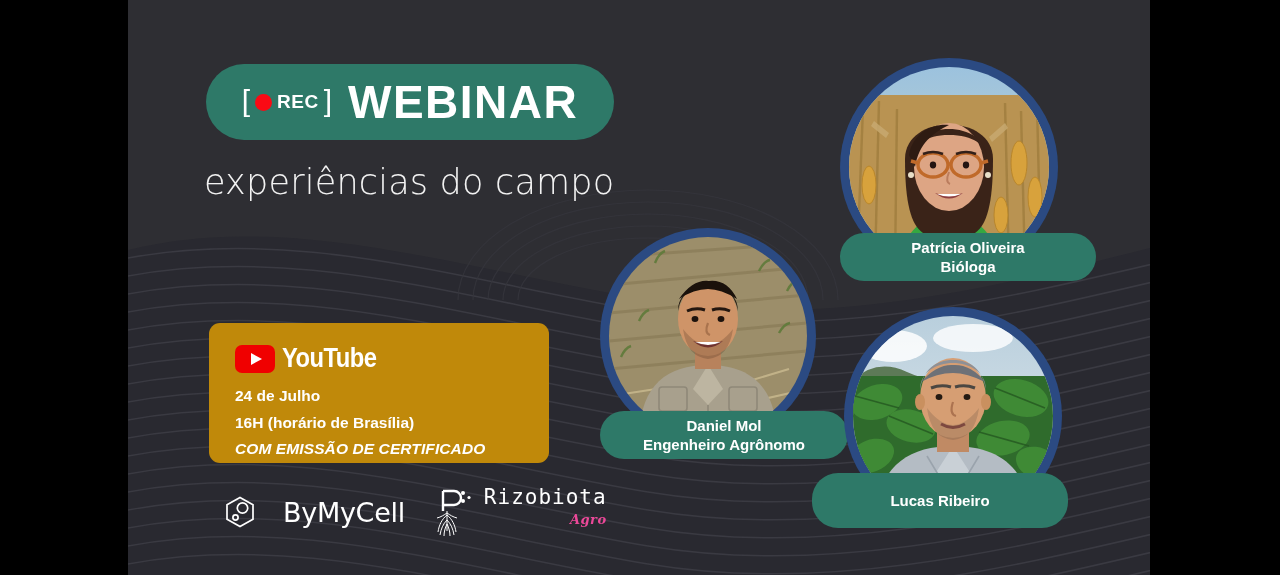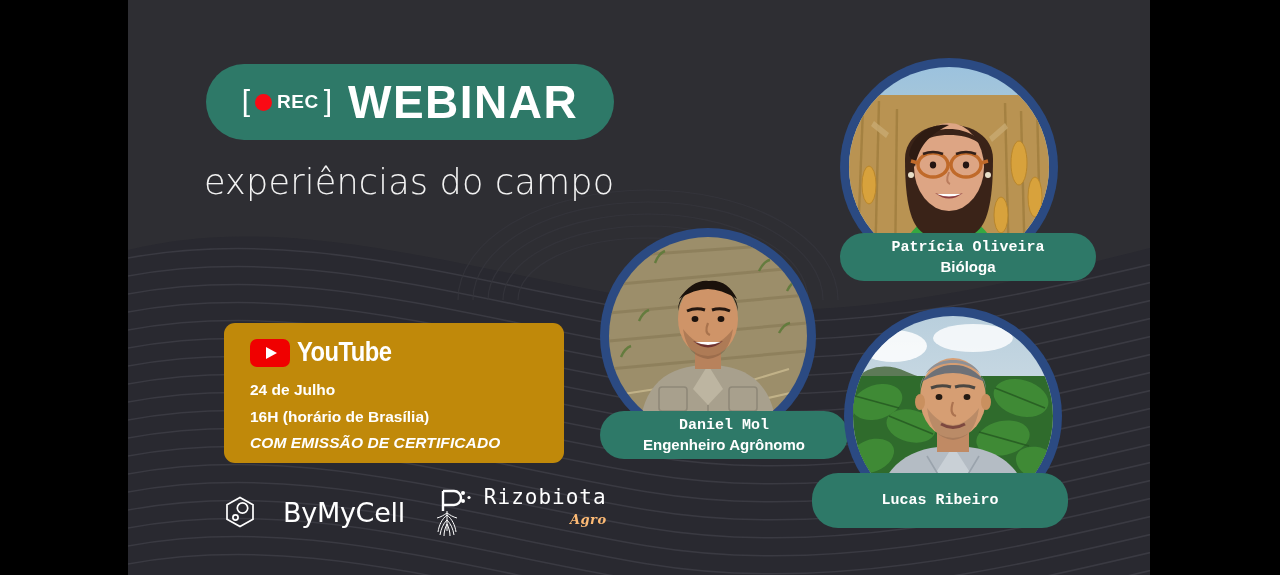--- a/index.html
+++ b/index.html
@@ -114,28 +114,28 @@
     line-height: 1.28;
     letter-spacing: 0.2px;
     font-family: "DejaVu Sans", sans-serif;
     z-index: 10;
   }
   .title .line { display: block; }
 
   
   .info-card {
     position: absolute;
-    left: 96px;
+    left: 81px;
     top: 323px;
     width: 340px;
     height: 140px;
     background: #c0890a;
     border-radius: 11px;
     z-index: 10;
-    padding: 14px 0 0 26px;
+    padding: 20px 0 0 26px;
     box-sizing: border-box;
   }
   .yt-logo {
     display: flex;
     align-items: center;
     gap: 7px;
     margin-bottom: 9px;
   }
   .yt-badge {
     width: 40px;
@@ -211,21 +211,21 @@
   }
   .rizo-text { display: flex; flex-direction: column; line-height: 1; }
   .rizo-word {
     color: #ffffff;
     font-size: 21px;
     font-weight: 400;
     letter-spacing: 1px;
     font-family: "DejaVu Sans Mono", monospace;
   }
   .rizo-sub {
-    color: #fdba74;
+    color: #ec4899;
     font-size: 13px;
     font-style: italic;
     font-weight: 700;
     letter-spacing: 0.5px;
     align-self: flex-end;
     margin-top: 5px;
     font-family: "DejaVu Serif", serif;
   }
 
   
@@ -251,21 +251,21 @@
     flex-direction: column;
     align-items: center;
     justify-content: center;
     z-index: 30;
     color: #ffffff;
   }
   .sp-name {
     font-size: 15px;
     font-weight: 700;
     line-height: 1.3;
-    font-family: Liberation Mono, monospace;
+    font-family: Liberation Sans, sans-serif;
     white-space: nowrap;
   }
   .sp-role {
     font-size: 15px;
     font-weight: 700;
     line-height: 1.3;
     font-family: "Liberation Sans", sans-serif;
     white-space: nowrap;
   }
 </style>

